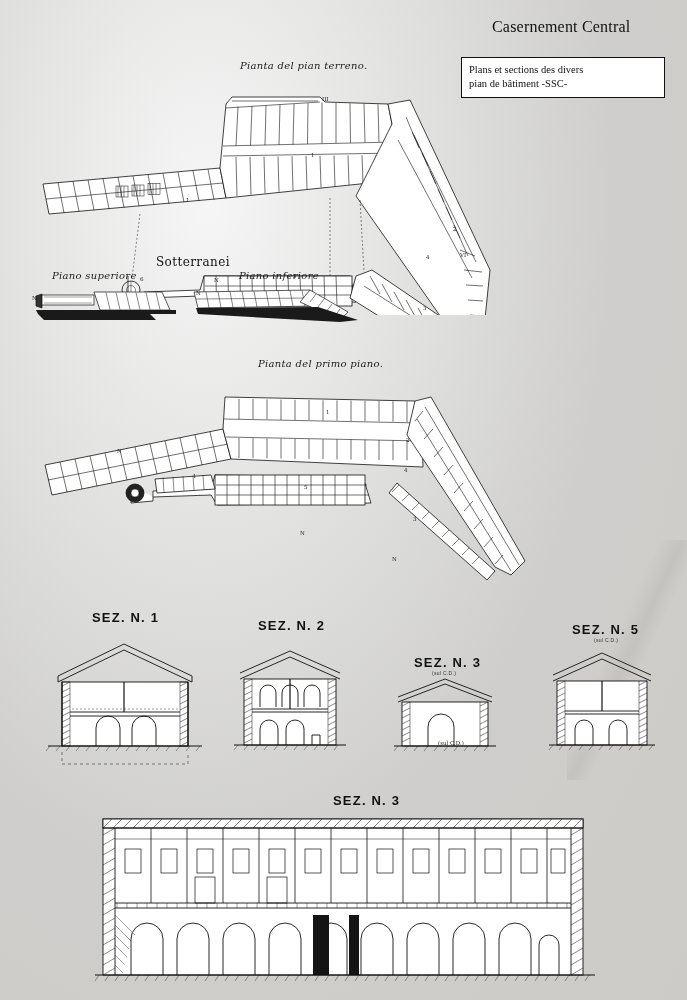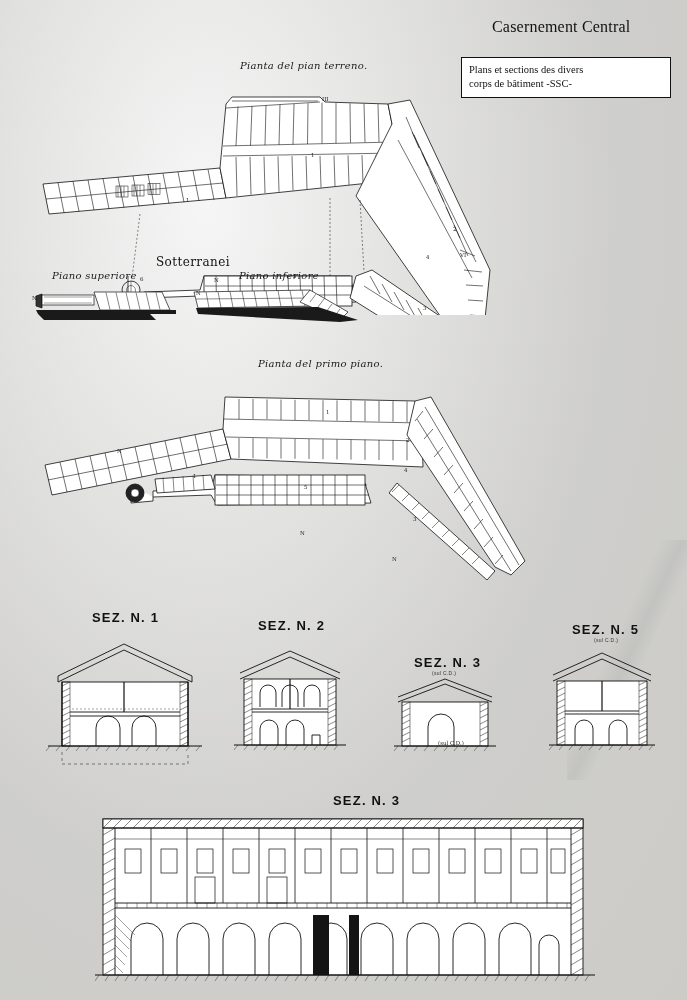--- a/index.html
+++ b/index.html
@@ -46,21 +46,21 @@
     font-size: 16px;
     letter-spacing: 0.2px;
     white-space: nowrap;
   }
   .legend-box {
     position: absolute;
     left: 461px;
     top: 57px;
     width: 188px;
     border: 1px solid #111;
-    padding: 5px 13px 6px 7px;
+    padding: 5px 7px 6px 7px;
     font-size: 10.5px;
     line-height: 1.35;
     background: #fff;
   }
   .legend-line { white-space: nowrap; }
 
   
   .cap-script {
     position: absolute;
     font-family: "DejaVu Serif", serif;
@@ -108,21 +108,21 @@
 </head>
 <body>
 
 <div class="sheet">
   <div class="paper-tone"></div>
   <div class="fold"></div>
 
   <div class="doc-title">Casernement Central</div>
   <div class="legend-box">
     <div class="legend-line">Plans et sections des divers</div>
-    <div class="legend-line">corps de bâtiment  -SSC-</div>
+    <div class="legend-line">pian de bâtiment  -SSC-</div>
   </div>
 
   <div class="cap-script" style="left:240px; top:60px;">Pianta del pian terreno.</div>
 
   <svg class="plan-svg" style="left:20px; top:80px;" width="520" height="235" viewBox="0 0 520 235">
     <g fill="none" stroke="#111" stroke-width="0.8">
 
       <path d="M23 104 L200 88 L206 118 L29 134 Z" fill="#fff"></path>
 
       <g stroke-width="0.6">

